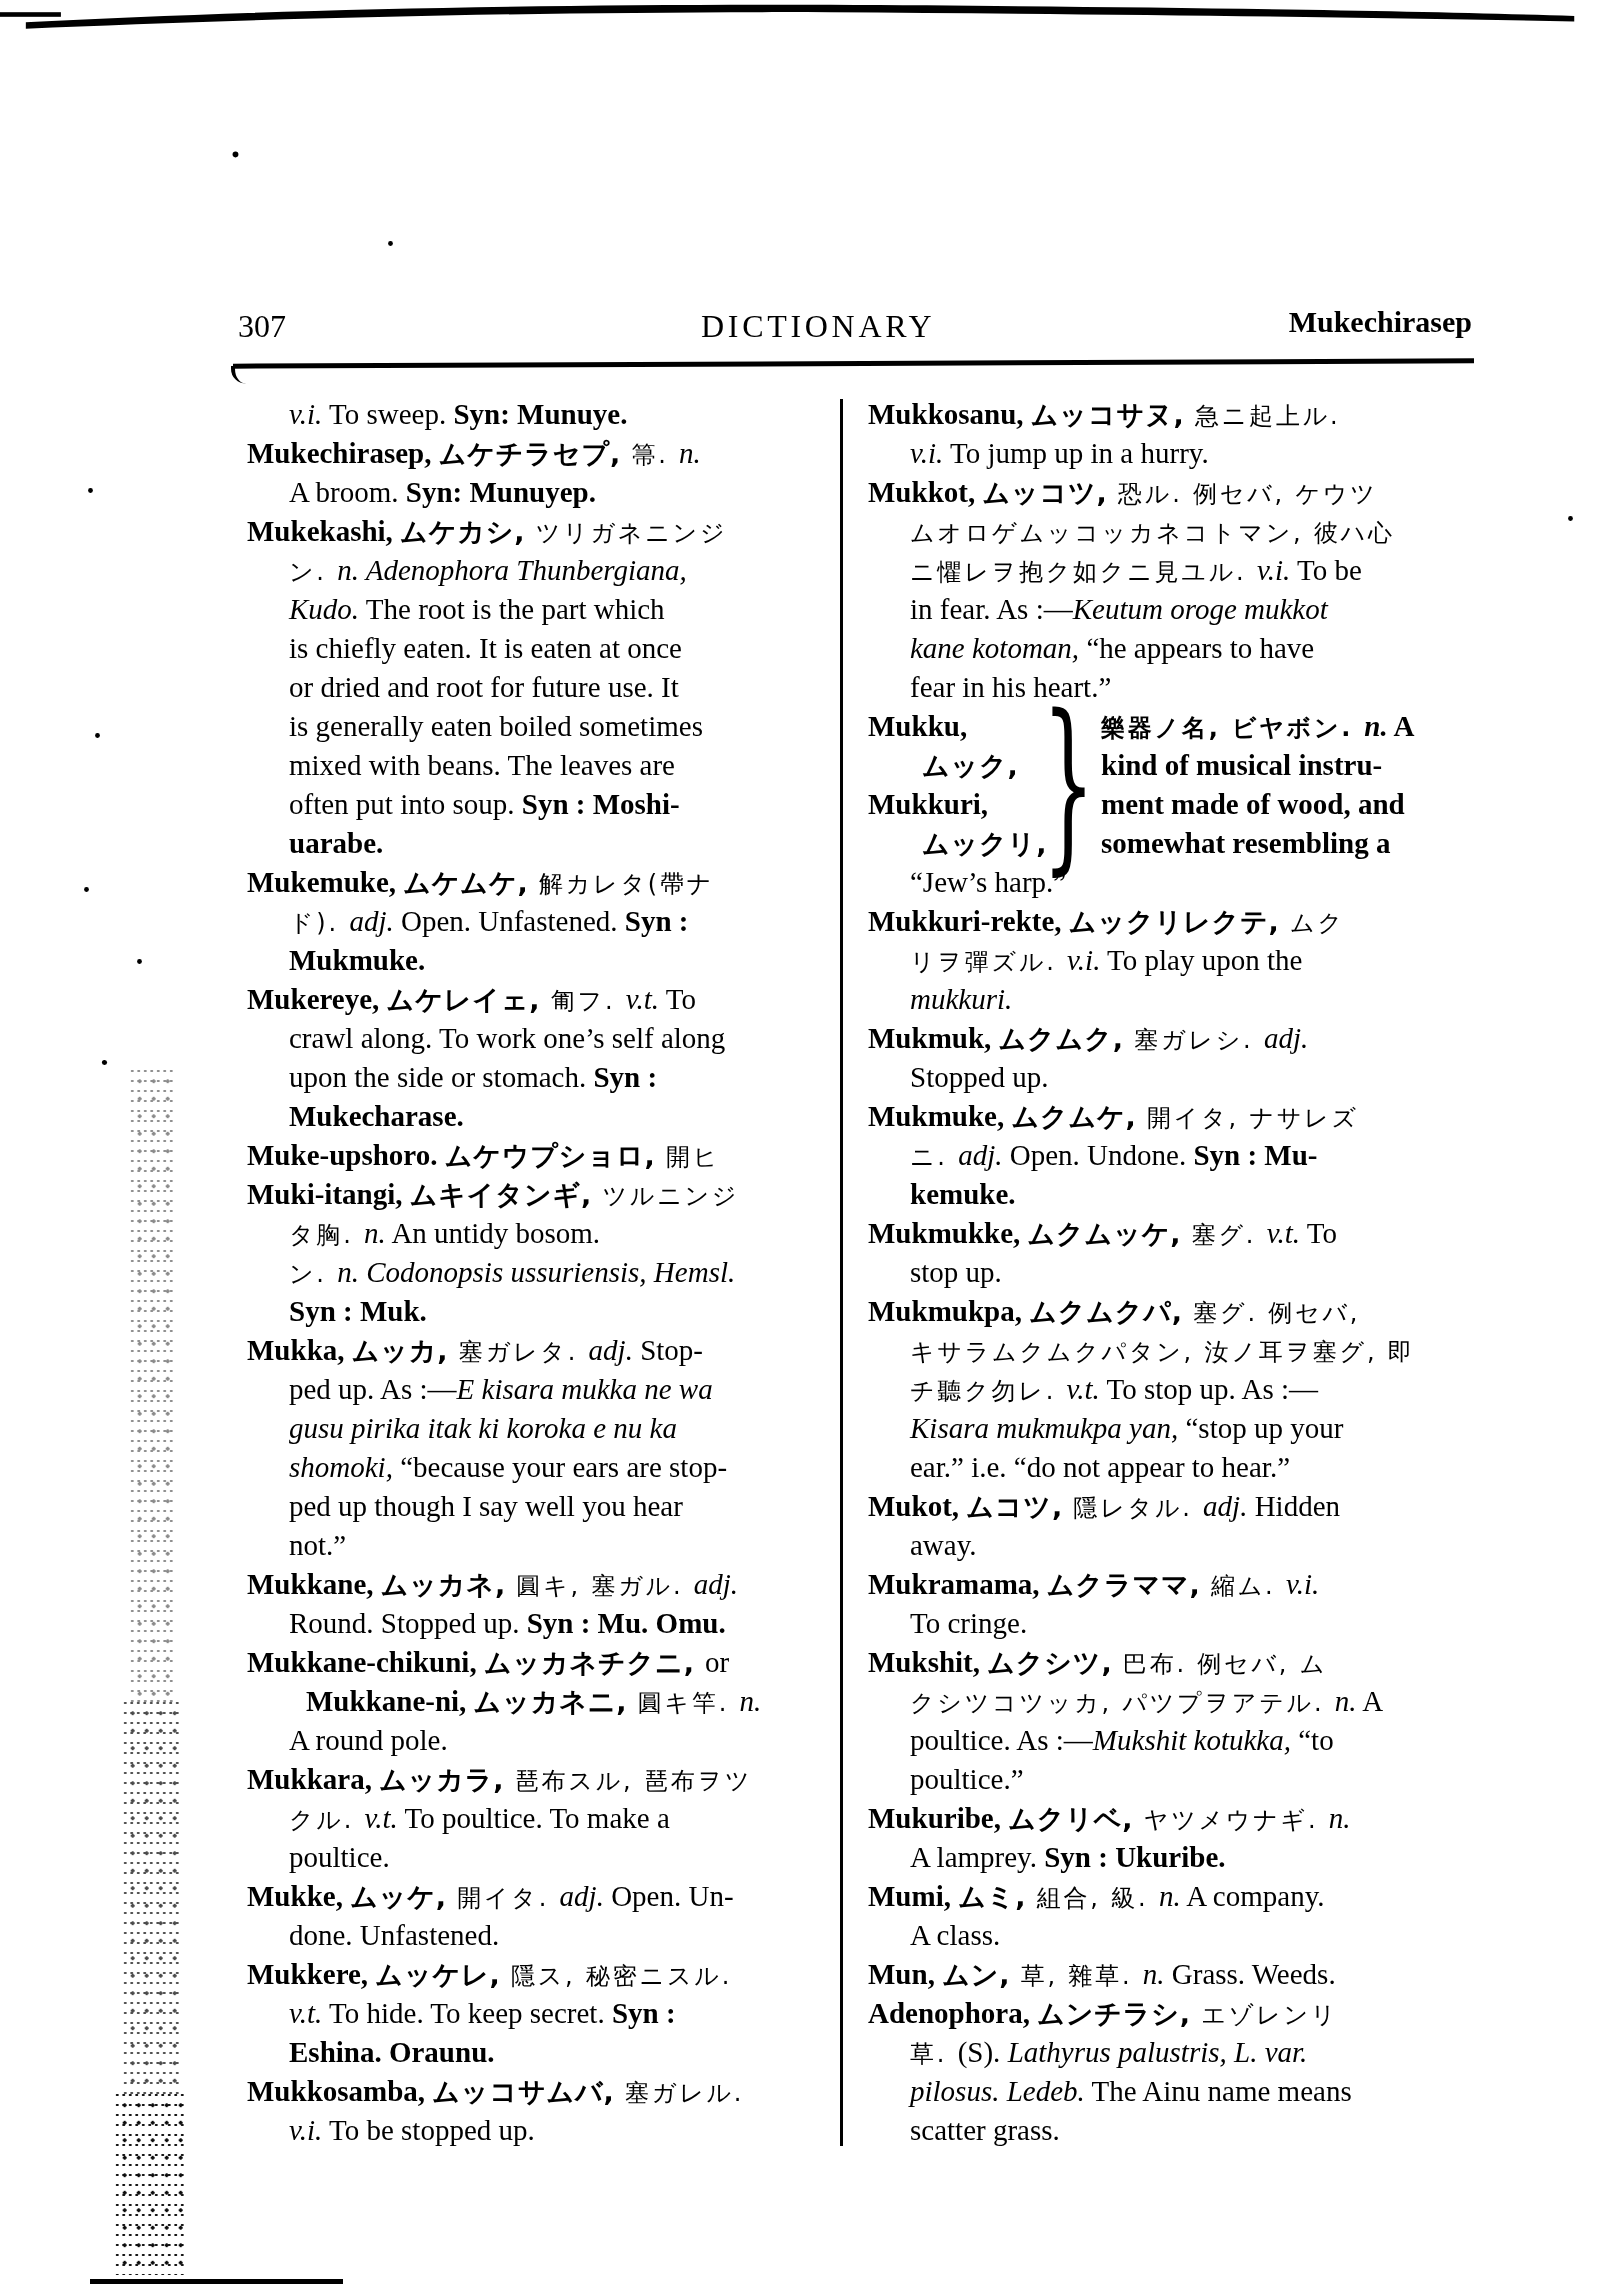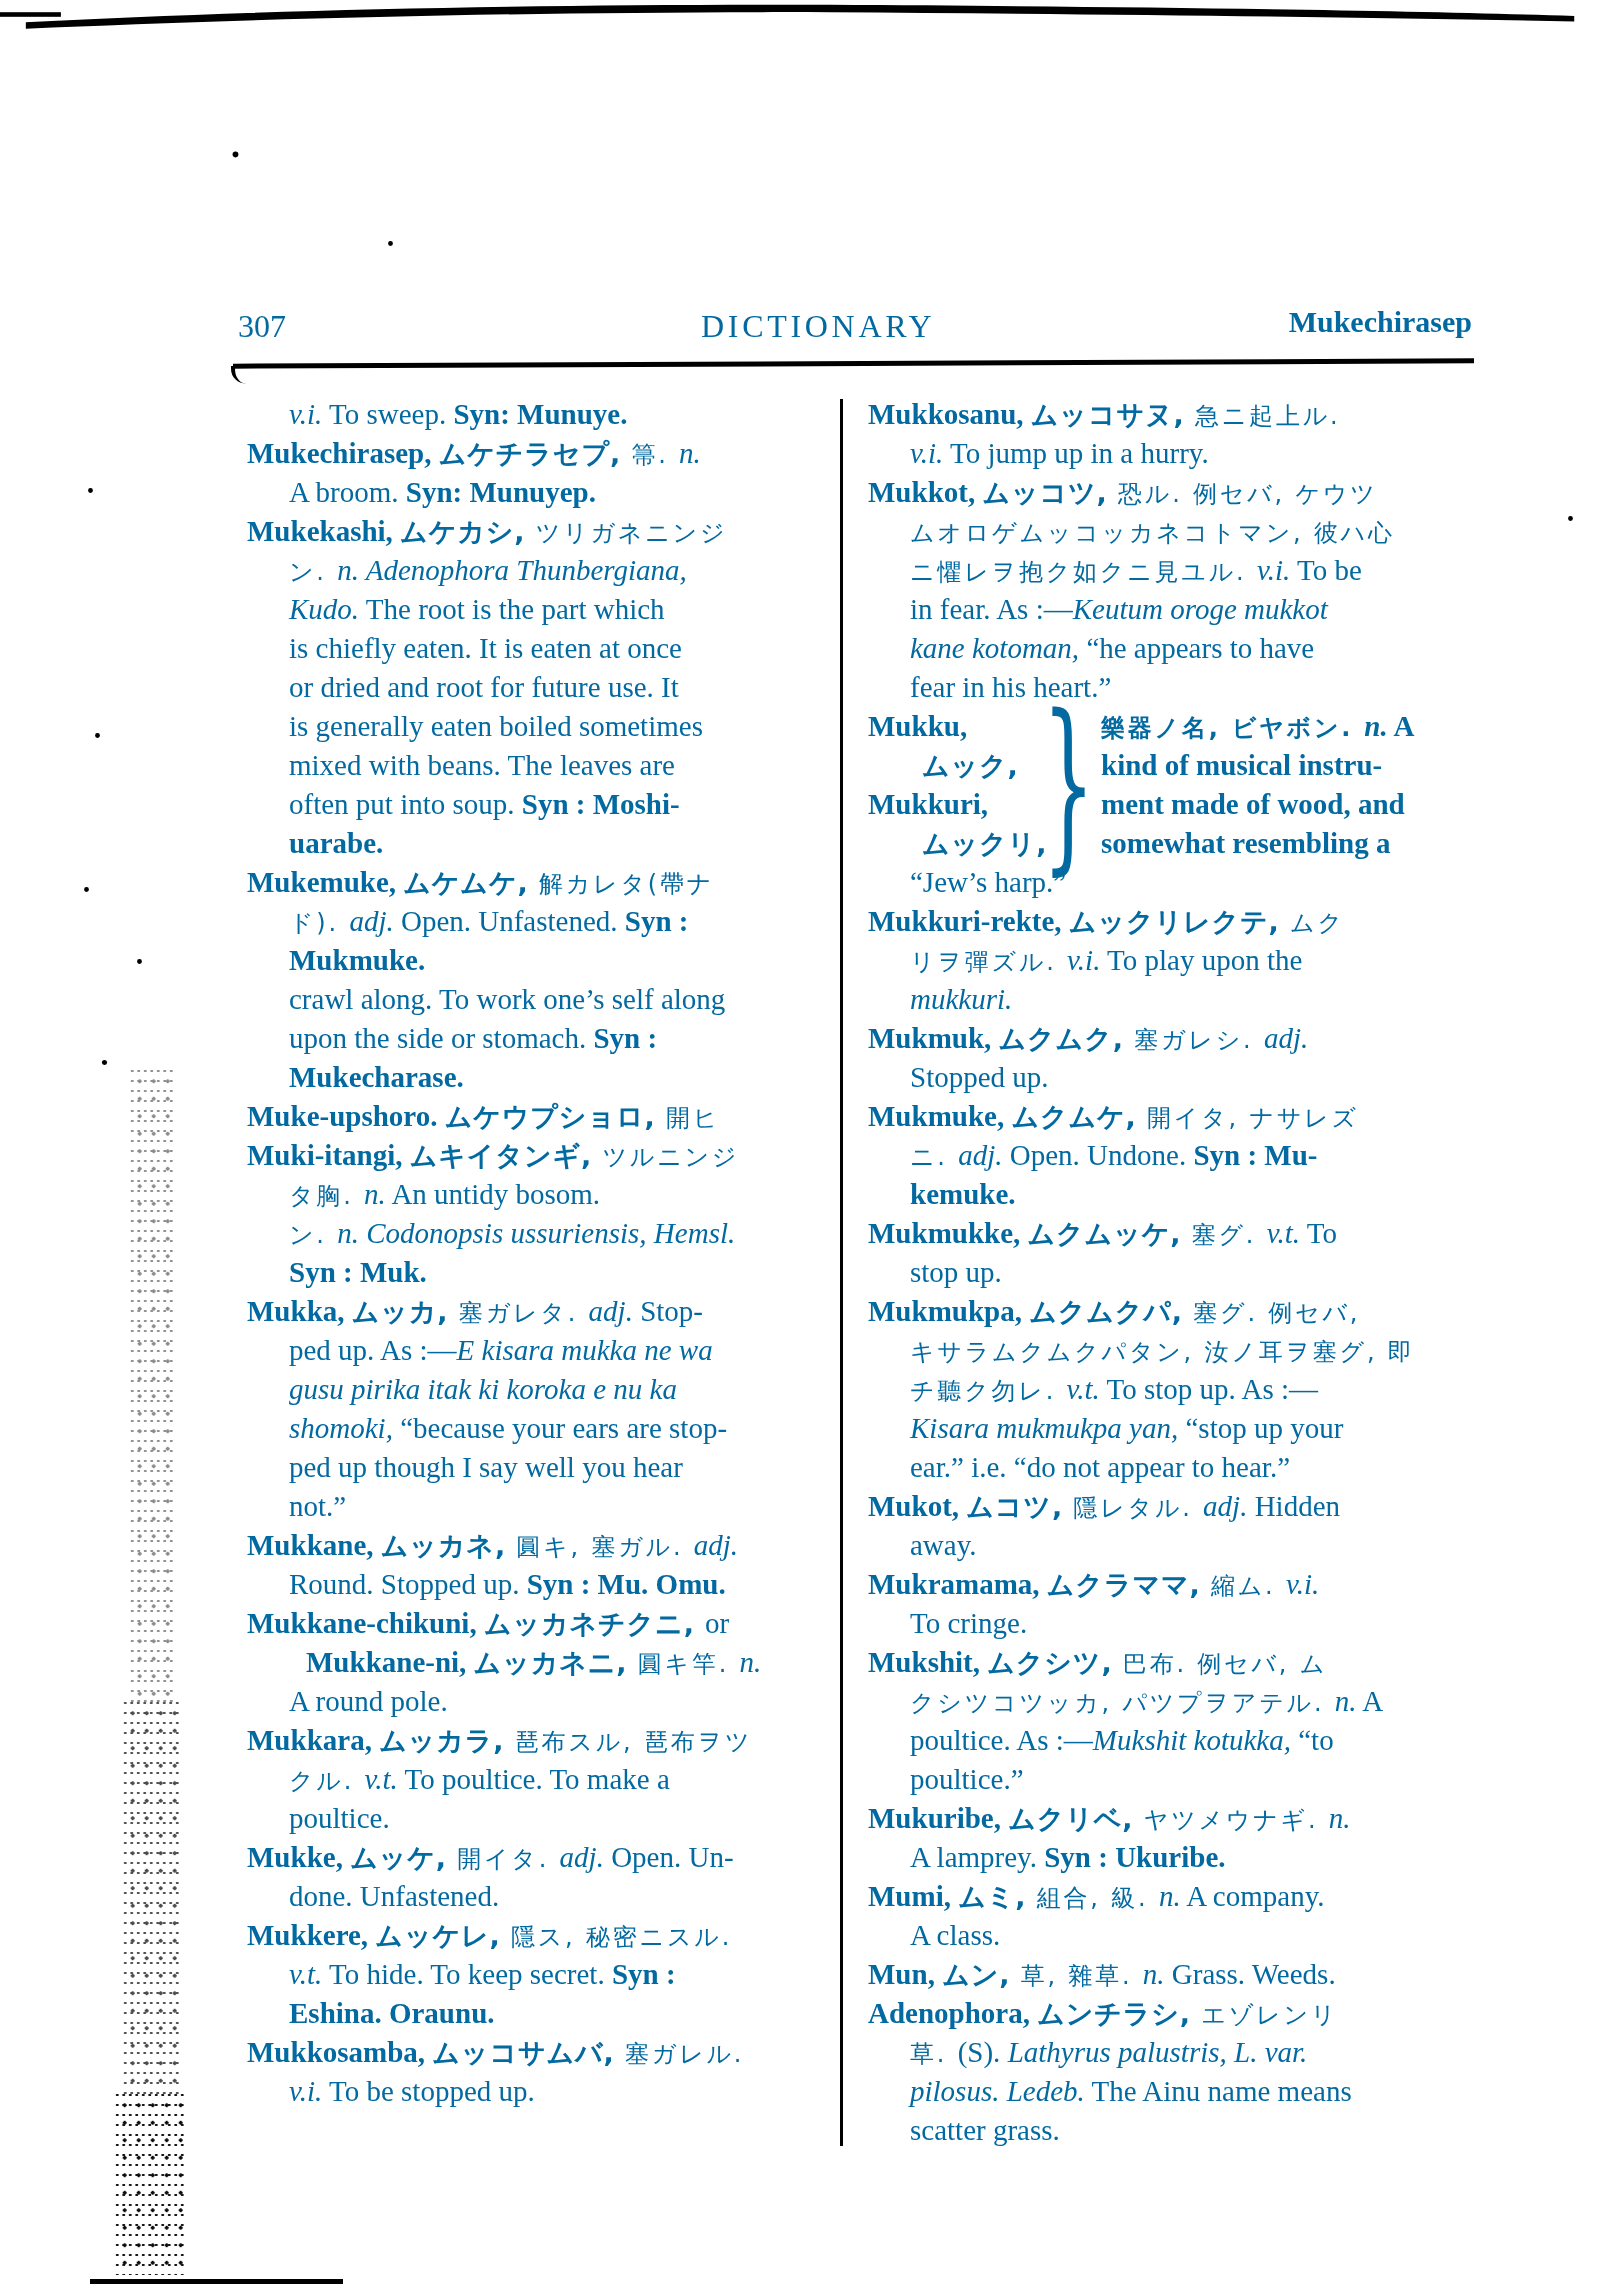--- a/index.html
+++ b/index.html
@@ -1,17 +1,17 @@
 <!DOCTYPE html>
 <html style="font-size:14.8px"><head>
 <meta charset="utf-8">
 <style>
   html,body{margin:0;padding:0;background:#e8e8e4;}
   .page{position:relative;width:1613px;height:2289px;background:#ffffff;overflow:hidden;
-        font-family:"Liberation Serif","DejaVu Serif",serif;color:#0369a1;}
+        font-family:"Liberation Serif","DejaVu Serif",serif;color:#000000;}
   
   .pageno{position:absolute;left:238px;top:308px;font-size:32px;}
   .dict-title{position:absolute;left:701px;top:308px;font-size:32px;letter-spacing:3.7px;}
   .head-keyword{position:absolute;right:141px;top:305px;font-size:30px;font-weight:bold;}
   .header-rule{position:absolute;left:233px;top:361px;width:1241px;height:4.6px;background:#000;transform:rotate(-0.25deg);}
   .header-rule:before{content:"";position:absolute;left:-1.8px;top:1.8px;width:14.8px;height:18.5px;
         border-left:4.6px solid #000;border-bottom-left-radius:14.8px;}
   
   .col-divider{position:absolute;left:840px;top:399px;width:2.8px;height:1747px;background:#000;}
   
@@ -72,20 +72,21 @@
       <div class="line ind1"><span class="seg-i">Kudo.</span><span class="seg-r">  The root is the part which</span></div>
       <div class="line ind1"><span class="seg-r">is chiefly eaten.  It is eaten at once</span></div>
       <div class="line ind1"><span class="seg-r">or dried and root for future use.  It</span></div>
       <div class="line ind1"><span class="seg-r">is generally eaten boiled sometimes</span></div>
       <div class="line ind1"><span class="seg-r">mixed with beans.  The leaves are</span></div>
       <div class="line ind1"><span class="seg-r">often put into soup.  </span><span class="seg-b">Syn : Moshi-</span></div>
       <div class="line ind1"><span class="seg-b">uarabe.</span></div>
       <div class="line ind0"><span class="seg-b">Mukemuke, </span><span class="seg-kb">ムケムケ, </span><span class="seg-k">解カレタ(帶ナ</span></div>
       <div class="line ind1"><span class="seg-k">ド). </span><span class="seg-i">adj.</span><span class="seg-r">  Open. Unfastened.  </span><span class="seg-b">Syn :</span></div>
       <div class="line ind1"><span class="seg-b">Mukmuke.</span></div>
+      <div class="line ind0"><span class="seg-b">Mukereye, </span><span class="seg-kb">ムケレイェ, </span><span class="seg-k">匍フ. </span><span class="seg-i">v.t.</span><span class="seg-r">  To</span></div>
       <div class="line ind1"><span class="seg-r">crawl along. To work one’s self along</span></div>
       <div class="line ind1"><span class="seg-r">upon  the  side  or  stomach.   </span><span class="seg-b">Syn :</span></div>
       <div class="line ind1"><span class="seg-b">Mukecharase.</span></div>
       <div class="line ind0"><span class="seg-b">Muke-upshoro.  </span><span class="seg-kb">ムケウプショロ, </span><span class="seg-k">開ヒ</span></div>
       <div class="line ind0"><span class="seg-b">Muki-itangi, </span><span class="seg-kb">ムキイタンギ, </span><span class="seg-k">ツルニンジ</span></div>
       <div class="line ind1"><span class="seg-k">タ胸. </span><span class="seg-i">n.</span><span class="seg-r">  An untidy bosom.</span></div>
       <div class="line ind1"><span class="seg-k">ン. </span><span class="seg-i">n. Codonopsis ussuriensis, Hemsl.</span></div>
       <div class="line ind1"><span class="seg-b">Syn : Muk.</span></div>
       <div class="line ind0"><span class="seg-b">Mukka, </span><span class="seg-kb">ムッカ, </span><span class="seg-k">塞ガレタ. </span><span class="seg-i">adj.</span><span class="seg-r">  Stop-</span></div>
       <div class="line ind1"><span class="seg-r">ped up.  As :—</span><span class="seg-i">E kisara mukka ne wa</span></div>

